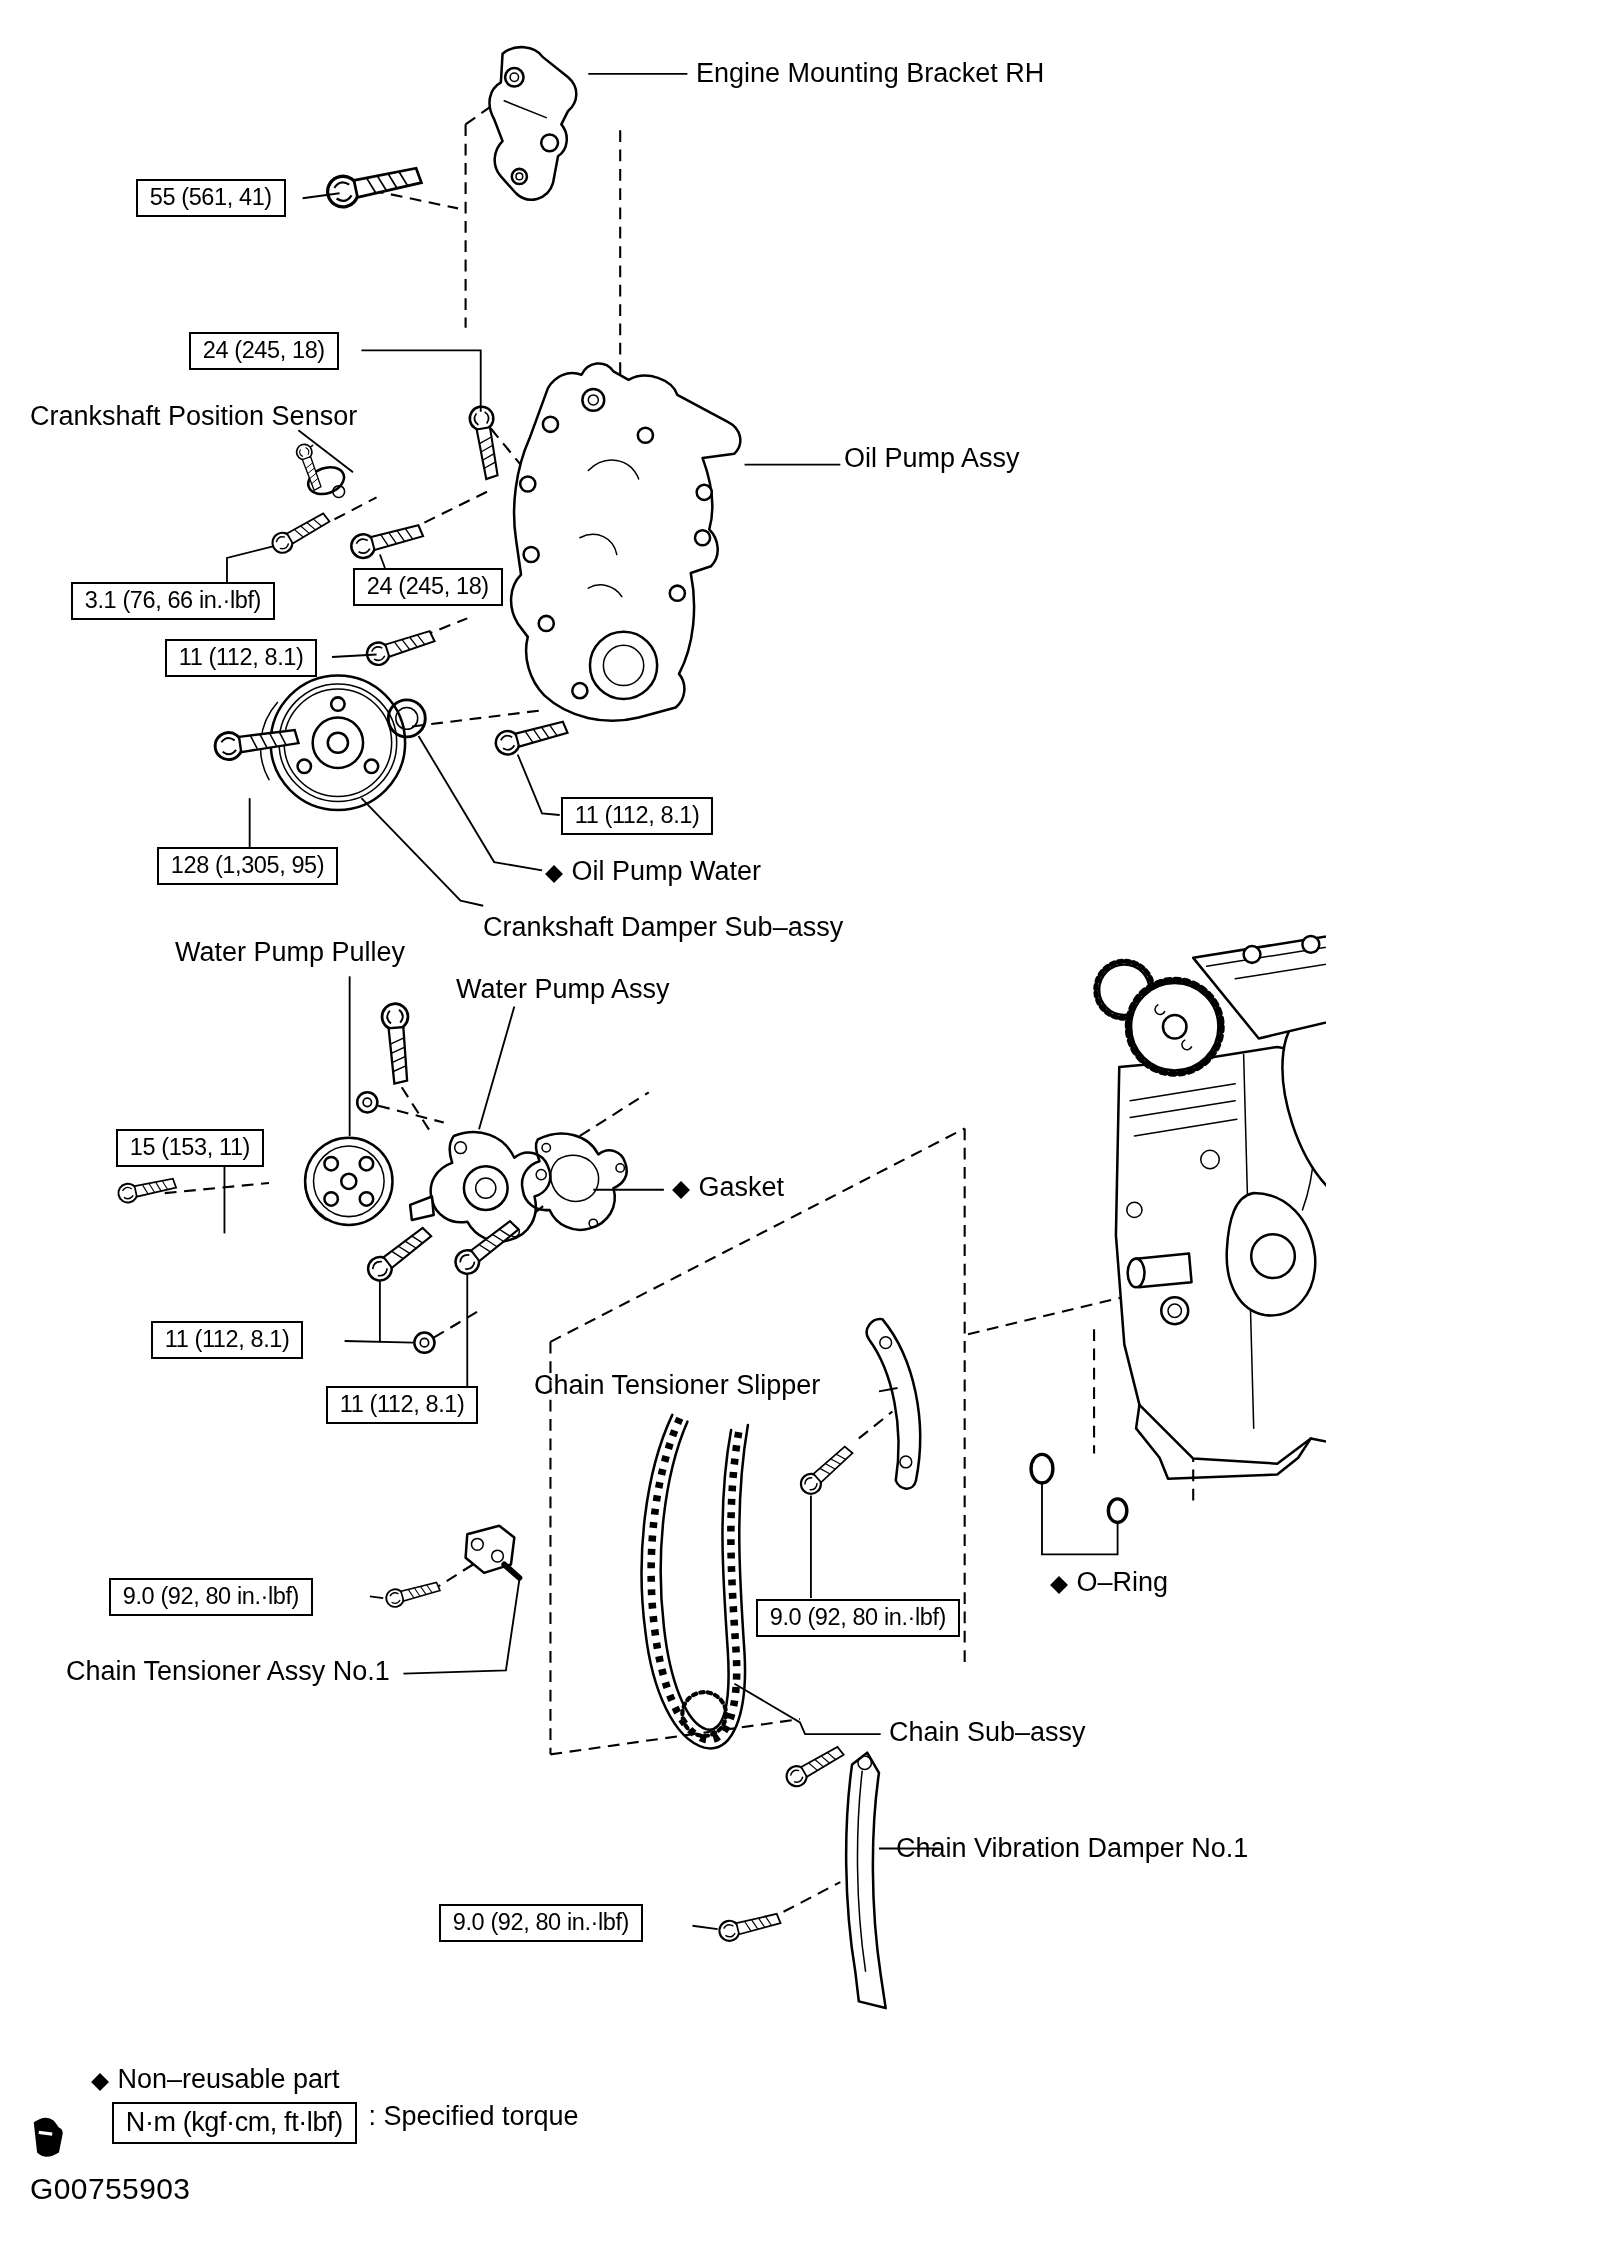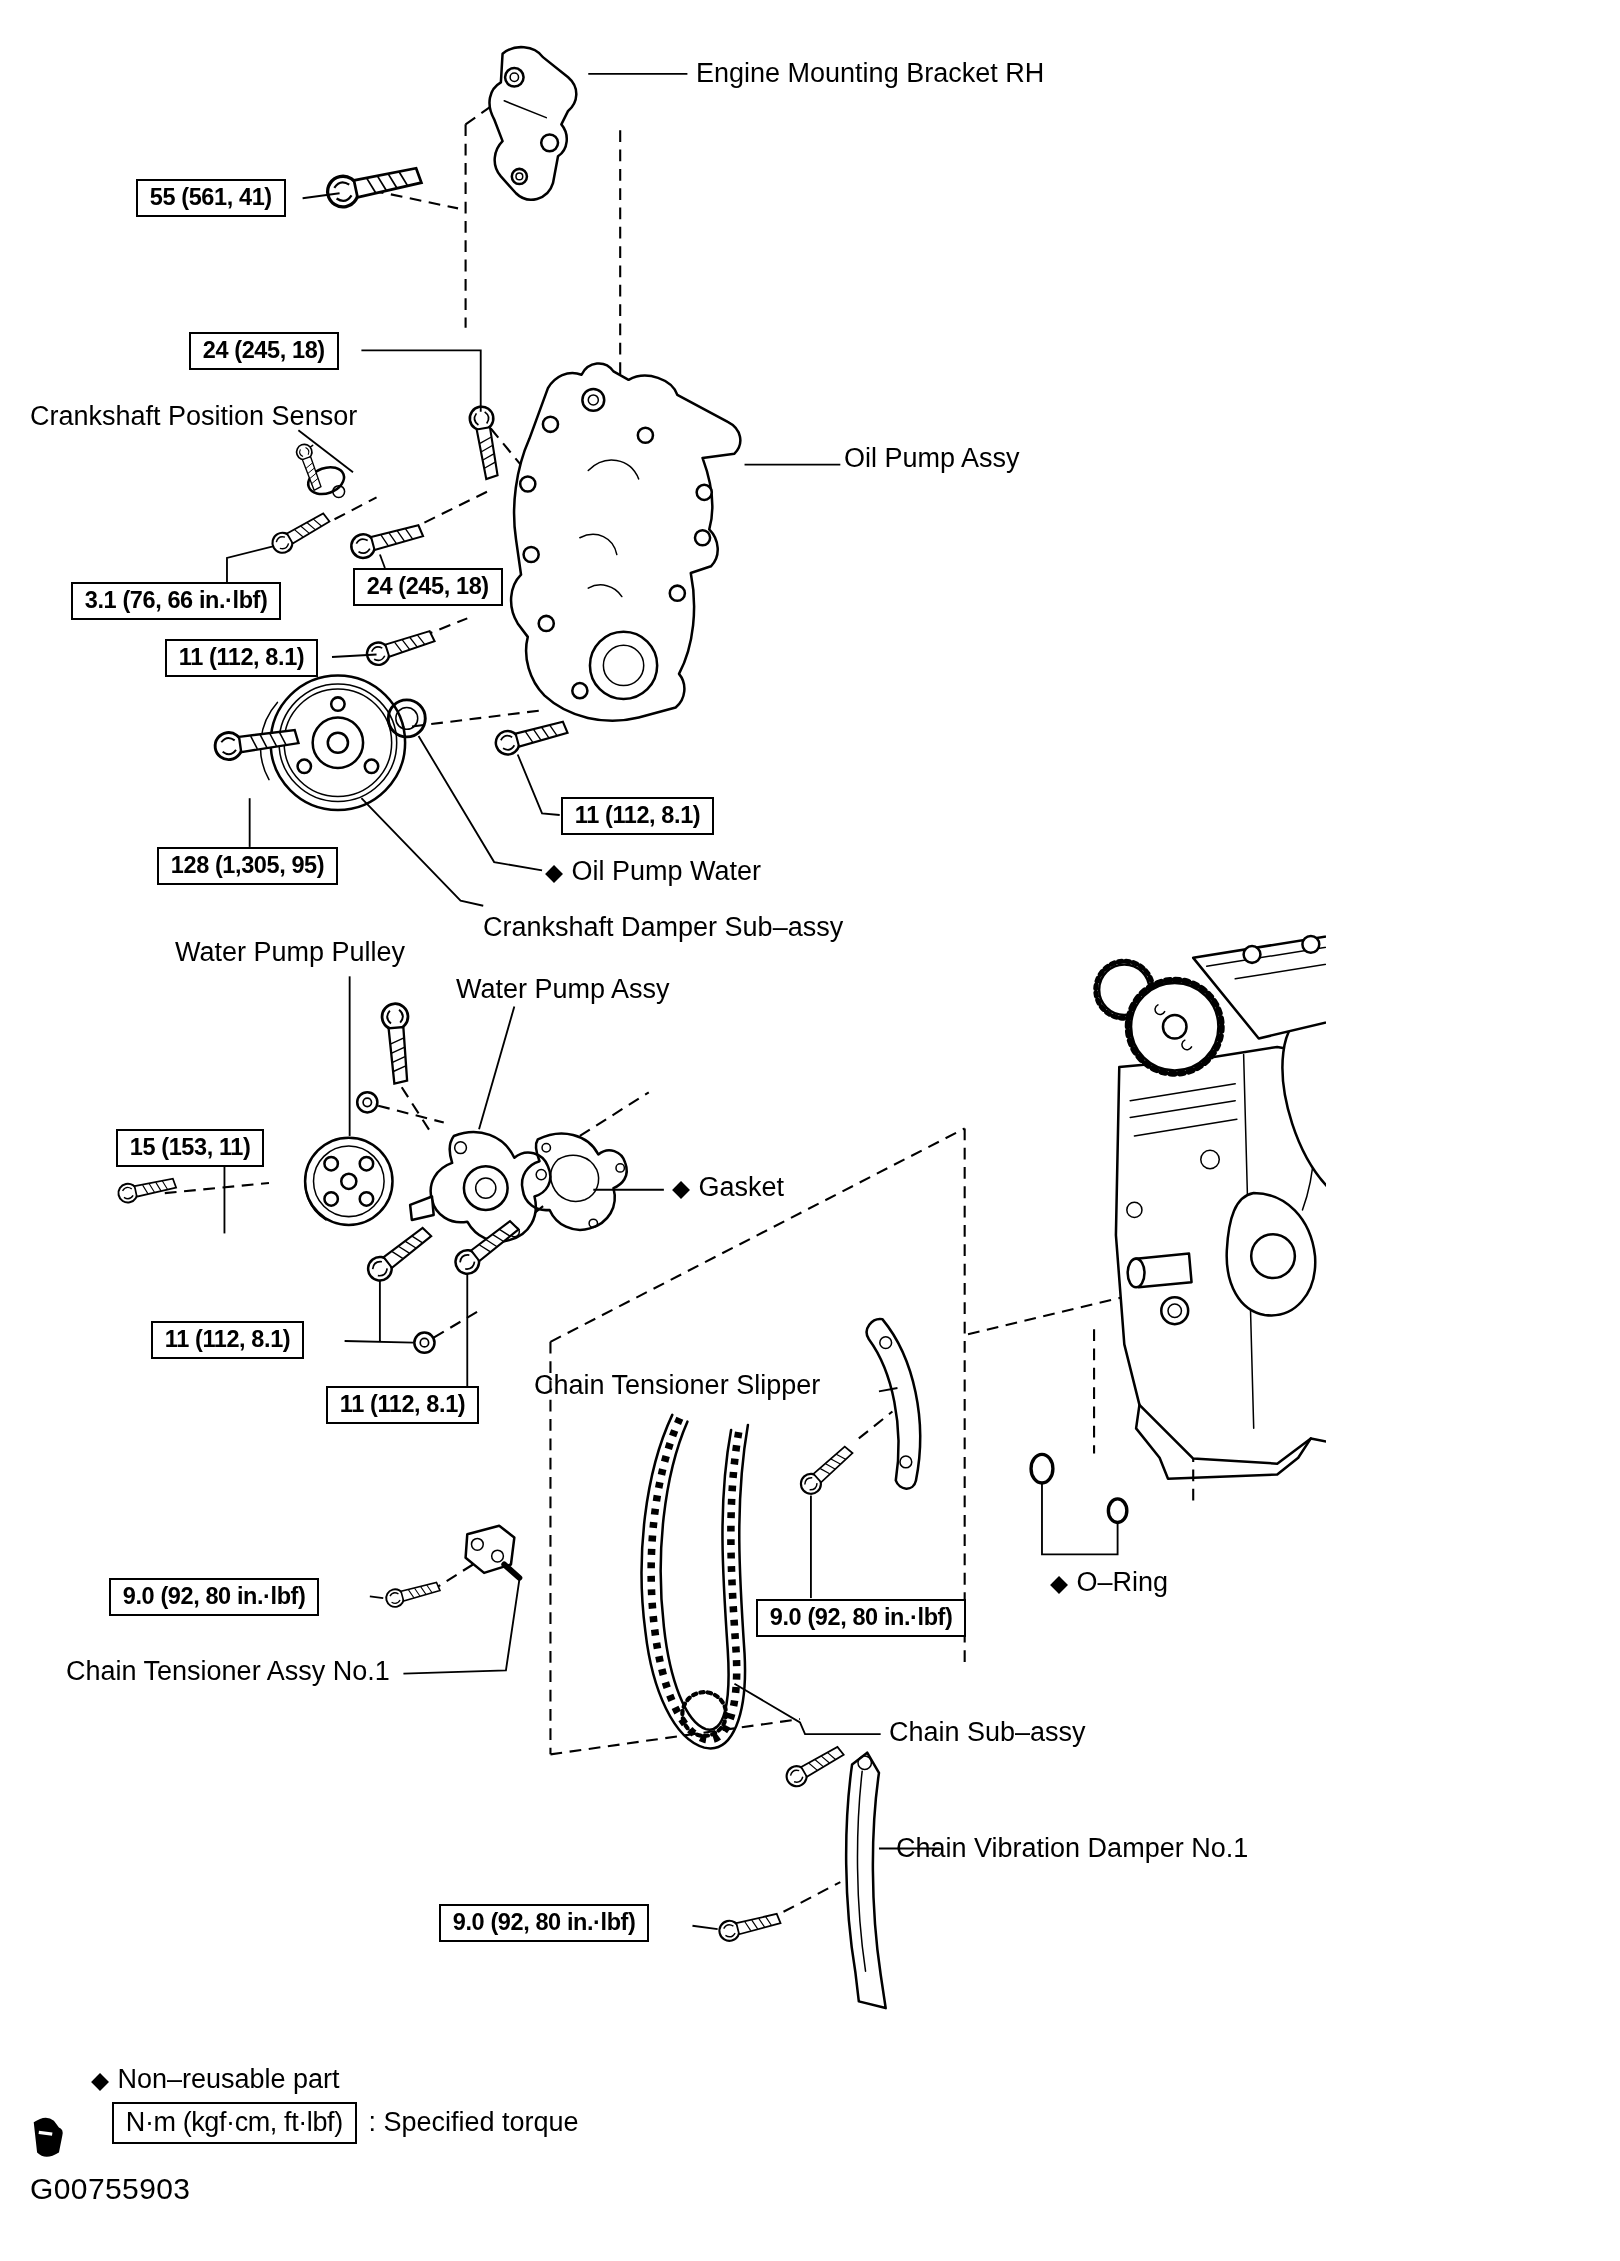--- a/index.html
+++ b/index.html
@@ -1,23 +1,23 @@
 <!DOCTYPE html>
 <html style="font-size:13.4px"><head>
 <meta charset="utf-8">
 <style>
   html,body{margin:0;padding:0;background:#fff;}
   #page{position:relative;width:1326px;height:2261px;background:#fff;overflow:hidden;
         font-family:"Liberation Sans",sans-serif;color:#000;}
   #art{position:absolute;left:0;top:0;width:1621px;height:2261px;}
   .lbl{position:absolute;font-size:27px;line-height:1.1;white-space:nowrap;color:#000;}
   .tq{position:absolute;border:2.5px solid #000;background:#fff;padding:3.4px 11.8px;
-      font-size:23.5px;font-weight:700;letter-spacing:-0.4px;white-space:nowrap;line-height:1.15;}
+      font-size:23.5px;font-weight:400;letter-spacing:-0.4px;white-space:nowrap;line-height:1.15;}
   .dmd{font-size:23.5px;margin-right:8.4px;}
-  .legend-torque{position:absolute;display:flex;align-items:center;gap:11.8px;}
+  .legend-torque{position:absolute;display:flex;gap:11.8px;}
   .legend-torque .tq{position:static;}
   .figcode{position:absolute;font-size:30px;letter-spacing:0.4px;}
   svg .s{stroke:#000;stroke-width:3;fill:none;stroke-linecap:round;stroke-linejoin:round;}
   svg .sw{stroke:#000;stroke-width:3;fill:#fff;stroke-linejoin:round;}
   svg .thin{stroke-width:1.8;}
   svg .dash{stroke:#000;stroke-width:2.5;fill:none;stroke-dasharray:14 9;}
   svg .ld{stroke:#000;stroke-width:2.2;fill:none;}
   svg .chain{stroke:#000;stroke-width:9;fill:none;stroke-dasharray:7 9;}
 </style>
 </head>

